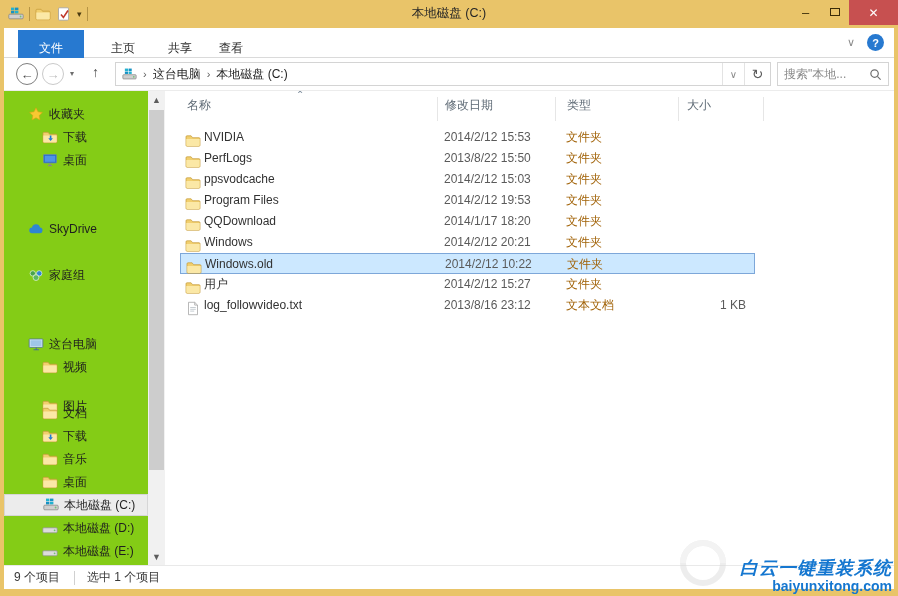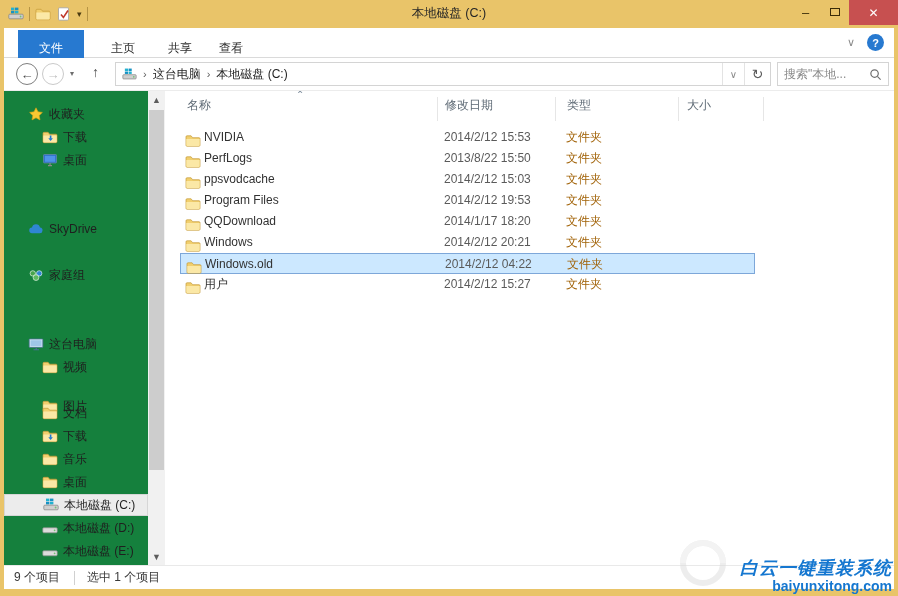--- a/index.html
+++ b/index.html
@@ -36,21 +36,21 @@
   .navup { position:absolute; left:88px; top:6px; font-size:14px; color:#4c4c4c; }
   .addrbox { position:absolute; left:111px; top:4px; width:656px; height:24px; border:1px solid #d4d4d4; background:#fff; display:flex; align-items:center; }
   .crumbs { display:flex; align-items:center; gap:6px; padding-left:6px; flex:1; overflow:hidden; }
   .crumb-sep { color:#5c5c5c; font-size:11px; }
   .addr-dd { width:22px; align-self:stretch; border-left:1px solid #e3e3e3; display:flex; align-items:center; justify-content:center; color:#8a8a8a; font-size:10px; }
   .addr-refresh { width:26px; align-self:stretch; border-left:1px solid #e3e3e3; display:flex; align-items:center; justify-content:center; color:#5c5c5c; font-size:14px; }
   .searchbox { position:absolute; left:773px; top:4px; width:112px; height:24px; border:1px solid #d4d4d4; display:flex; align-items:center; padding:0 6px; }
   .searchbox .stext { flex:1; color:#8a8a8a; font-size:12px; white-space:nowrap; overflow:hidden; }
 
   
-  .sidebar { position:absolute; left:4px; top:91px; width:148px; height:474px; background:#15803d; }
+  .sidebar { position:absolute; left:4px; top:91px; width:148px; height:474px; background:#84cc16; }
   .si { position:absolute; height:22px; display:flex; align-items:center; gap:5px; white-space:nowrap; }
   .si .ic { flex:0 0 auto; }
   .si.lvl1 { left:24px; }
   .si.lvl2 { left:38px; }
   .si.sel { left:0; width:144px; padding-left:38px; background:#ececec; border:1px solid #d6d6d6; }
   .ic { width:16px; height:14px; display:block; }
 
   
   .vscroll { position:absolute; left:148px; top:91px; width:17px; height:474px; background:#f1f1f1; }
   .vscroll .arr { position:absolute; left:0; width:17px; height:17px; display:flex; align-items:center; justify-content:center; color:#5c5c5c; font-size:9px; background:#f1f1f1; }
@@ -382,32 +382,41 @@
       <span class="cell c-name">Windows</span>
       <span class="cell c-date">2014/2/12 20:21</span>
       <span class="cell c-type">文件夹</span>
       <span class="cell c-size"></span>
     </div>
     <div class="flrow sel" style="top:162px">
       <svg class="ic cell c-ic">
           <use href="#i-folder"></use>
         </svg>
       <span class="cell c-name">Windows.old</span>
-      <span class="cell c-date">2014/2/12 04:22</span>
+      <span class="cell c-date">2014/2/12 10:22</span>
       <span class="cell c-type">文件夹</span>
       <span class="cell c-size"></span>
     </div>
     <div class="flrow" style="top:183px">
       <svg class="ic cell c-ic">
           <use href="#i-folder"></use>
         </svg>
       <span class="cell c-name">用户</span>
       <span class="cell c-date">2014/2/12 15:27</span>
       <span class="cell c-type">文件夹</span>
       <span class="cell c-size"></span>
+    </div>
+    <div class="flrow" style="top:204px">
+      <svg class="ic cell c-ic">
+          <use href="#i-file"></use>
+        </svg>
+      <span class="cell c-name">log_followvideo.txt</span>
+      <span class="cell c-date">2013/8/16 23:12</span>
+      <span class="cell c-type">文本文档</span>
+      <span class="cell c-size">1 KB</span>
     </div>
   </div>
 
   <div class="statusbar">
     <span class="s1">9 个项目</span>
     <span class="sdiv"></span>
     <span class="s2">选中 1 个项目</span>
   </div>
 
   <svg class="wswirl" width="70" height="50">

